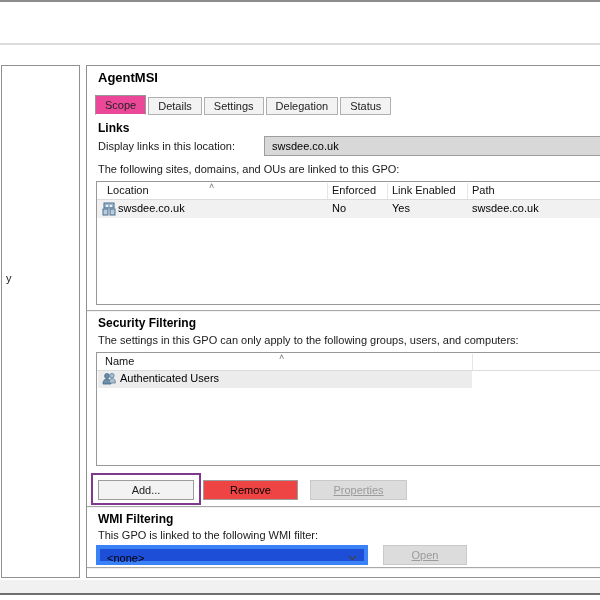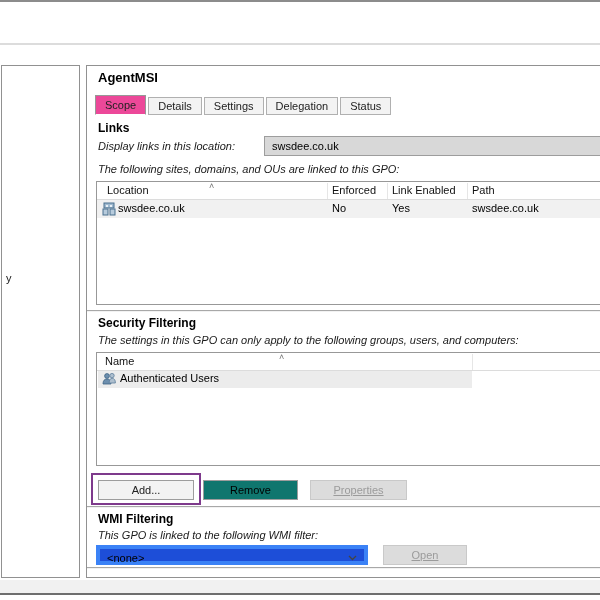--- a/index.html
+++ b/index.html
@@ -24,21 +24,21 @@
   .pane-title { position:absolute; left:11px; top:4px; font-size:13px; font-weight:bold; }
 
   
   .tabstrip { position:absolute; left:8px; top:29px; height:20px; display:flex; align-items:flex-end; }
   .tab { height:18px; line-height:16px; padding:0 9px; margin-right:2px;
     border:1px solid #b0b0b0; background:#f3f3f3; color:#222; }
   .tab.selected { height:20px; line-height:18px; background:#ec4899; border-color:#979797;
     border-bottom:1px solid #fff; font-weight:normal; }
 
   .heading { font-weight:bold; font-size:12px; }
-  .caption { color:#1a1a1a;font-style:italic; }
+  .caption { color:#1a1a1a; }
 
   
   .links-heading { left:11px; top:55px; }
   .links-display-label { left:11px; top:74px; }
   .combo-flat { left:177px; top:70px; width:337px; height:20px; background:#d8d8d8;
     border:1px solid #9d9d9d; line-height:18px; padding-left:7px; }
   .links-caption { left:11px; top:97px; }
 
   .grid { left:9px; top:115px; width:505px; height:124px; border:1px solid #989898; background:#fff; }
   .grid-header { position:absolute; left:0; top:0; width:100%; height:18px; background:#fff;
@@ -55,21 +55,21 @@
   .div1 { top:244px; } .div2 { top:440px; } .div3 { top:501px; }
 
   
   .sec-heading { left:11px; top:250px; }
   .sec-caption { left:11px; top:268px; }
   .sec-list { left:9px; top:286px; width:505px; height:114px; border:1px solid #989898; background:#fff; }
   .sec-col-edge { position:absolute; left:375px; top:1px; width:1px; height:16px; background:#e6e6e6; }
   .sec-row { position:absolute; left:1px; top:18px; width:374px; height:17px; background:#ececec; }
 
   .btn { position:absolute; height:20px; line-height:18px; text-align:center;
-    background:#0f766e; border:1px solid #9d9d9d; color:#000; }
+    background:#ef4444; border:1px solid #9d9d9d; color:#000; }
   .btn-add { left:11px; top:414px; width:96px; background:#f3f3f3; color:#222; }
   .btn-remove { left:116px; top:414px; width:95px; }
   .btn-disabled { background:#dcdcdc; border:1px solid #c9c9c9; color:#9b9b9b;text-decoration:underline; }
   .btn-props { left:223px; top:414px; width:97px; }
   .annot-box { position:absolute; left:4px; top:407px; width:110px; height:32px;
     border:2px solid #7e3a8c; background:transparent; pointer-events:none; }
 
   
   .wmi-heading { left:11px; top:446px; }
   .wmi-caption { left:11px; top:463px; }

